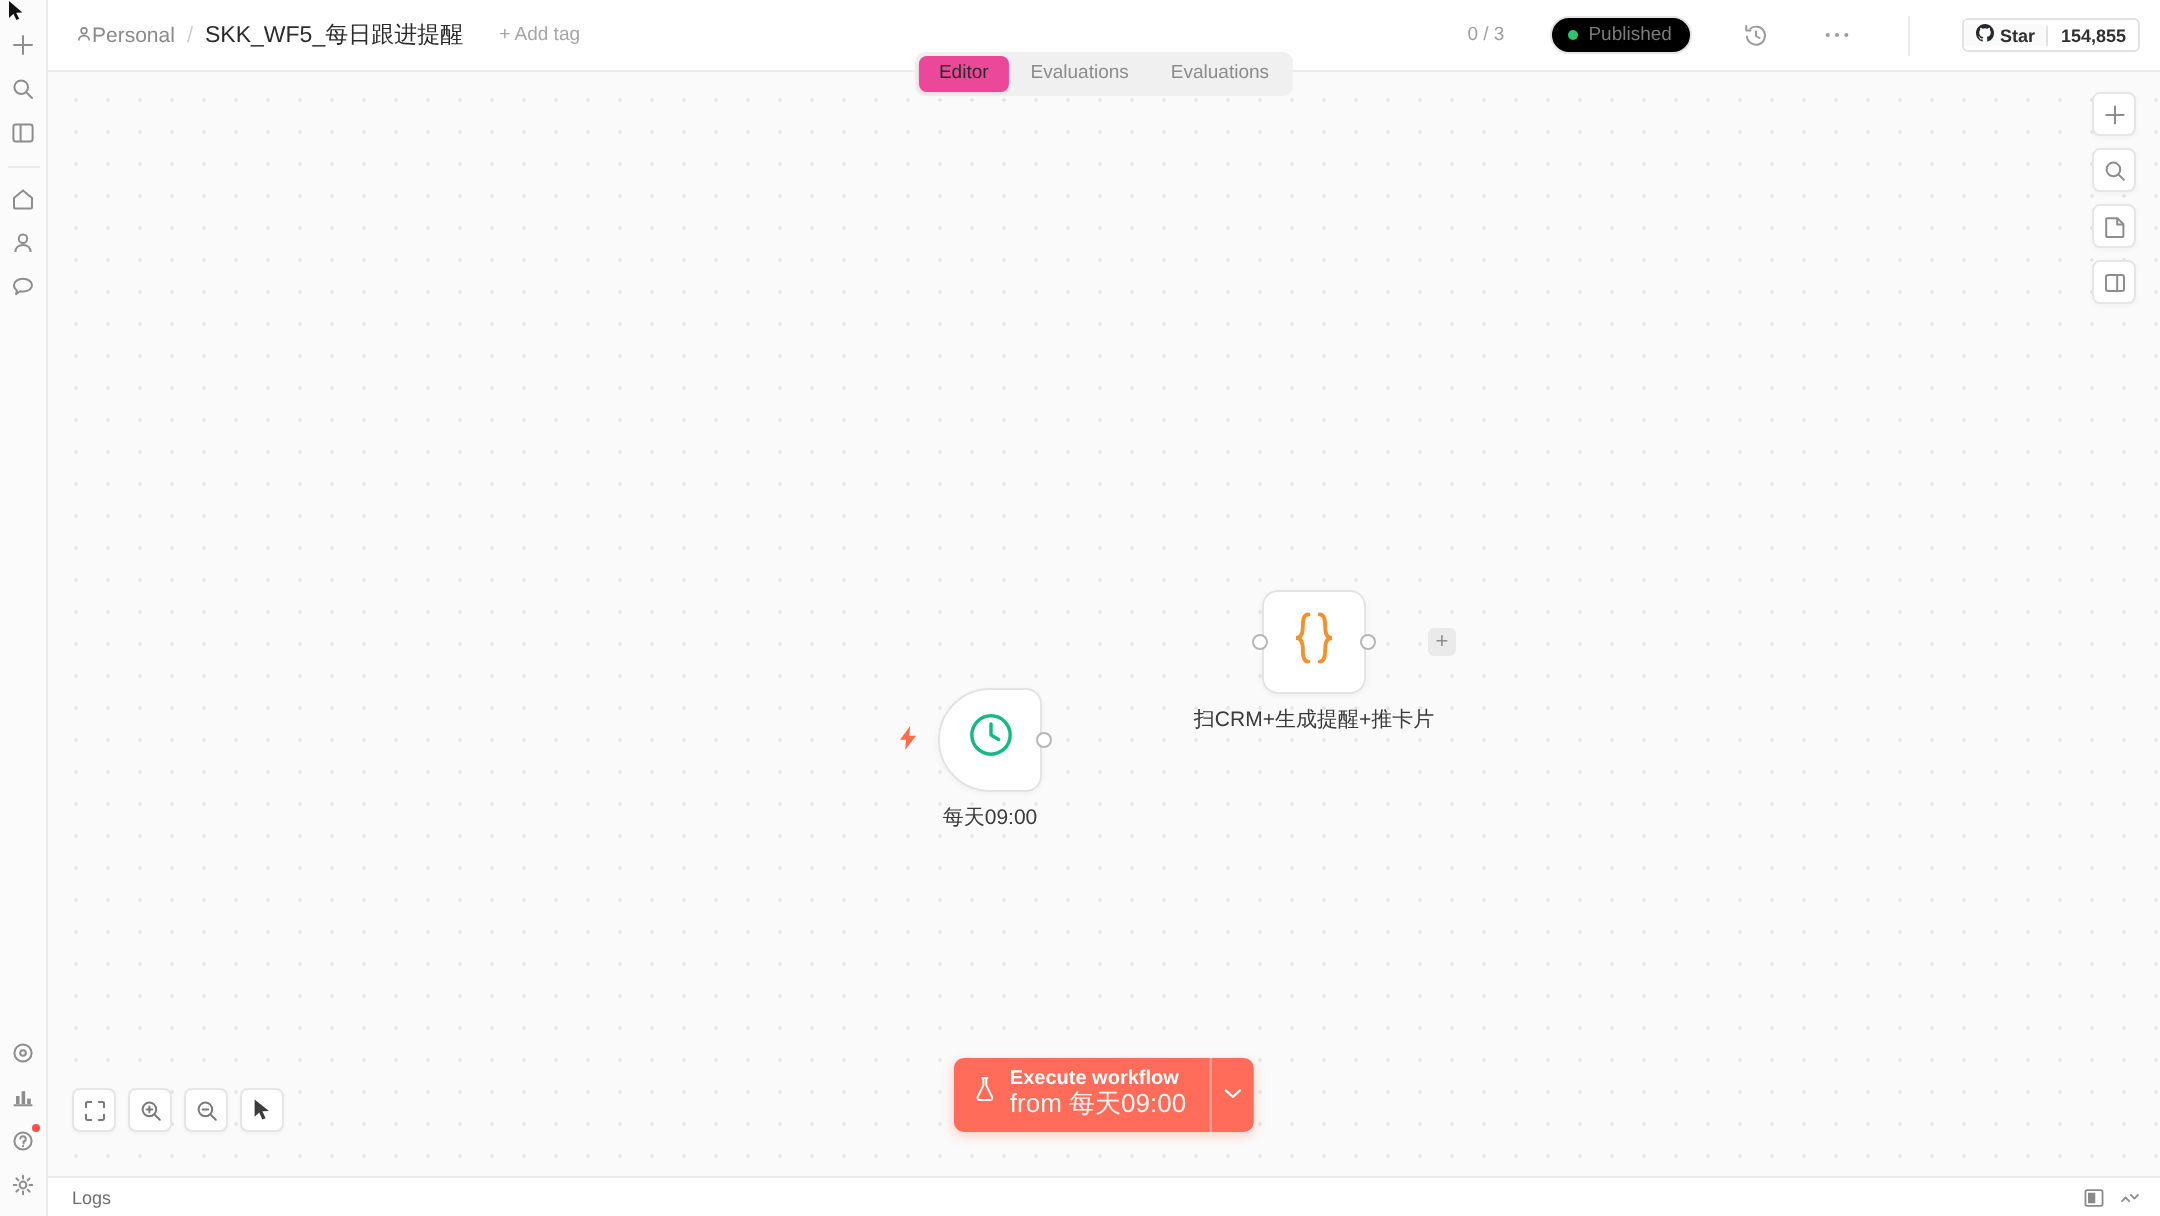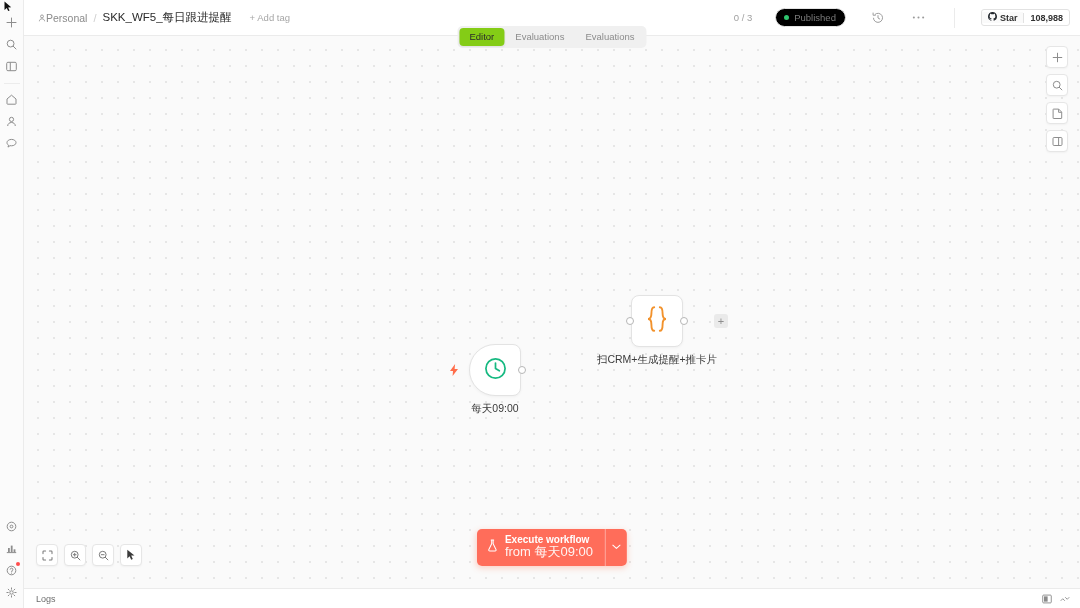--- a/index.html
+++ b/index.html
@@ -73,21 +73,21 @@
   
   .tabs-wrap {
     position: absolute; top: 26px; left: 50%; transform: translateX(-50%);
     z-index: 6; display: flex; background: #f0f0f0; border-radius: 5px;
     padding: 2px; gap: 1px;
   }
   .tab {
     font-size: 9.5px; color: #8c8c8c; padding: 3px 10px 4px;
     border-radius: 4px; cursor: pointer; white-space: nowrap;
   }
-  .tab.active { background: #84cc16; color: #2b2b2b; box-shadow: 0 1px 2px rgba(0,0,0,.07); }
+  .tab.active { background: #ec4899; color: #2b2b2b; box-shadow: 0 1px 2px rgba(0,0,0,.07); }
 
   
   .canvas {
     flex: 1 1 auto; position: relative; overflow: hidden;
     background-color: #fafafa;
     background-image: radial-gradient(#e6e6e6 0.85px, transparent 0.85px);
     background-size: 16px 16px;
     background-position: 6px 6px;
   }
 
@@ -290,21 +290,21 @@
         <span class="hdr-div"></span>
         <span class="gh">
           <span class="gh-left">
             <span>
               <svg width="9" height="9" viewBox="0 0 16 16" fill="#24292f">
                   <path d="M8 0C3.58 0 0 3.58 0 8a8 8 0 0 0 5.47 7.59c.4.07.55-.17.55-.38l-.01-1.49c-2.01.37-2.53-.49-2.7-.94-.09-.24-.48-.94-.82-1.13-.28-.15-.68-.52-.01-.53.63-.01 1.08.58 1.23.82.72 1.21 1.87.87 2.33.66.07-.52.28-.87.51-1.07-1.78-.2-3.64-.89-3.64-3.95 0-.87.31-1.59.82-2.15-.08-.2-.36-1.02.08-2.12 0 0 .67-.21 2.2.82a7.4 7.4 0 0 1 4 0c1.53-1.04 2.2-.82 2.2-.82.44 1.1.16 1.92.08 2.12.51.56.82 1.27.82 2.15 0 3.07-1.87 3.75-3.65 3.95.29.25.54.73.54 1.48l-.01 2.2c0 .21.15.46.55.38A8 8 0 0 0 16 8c0-4.42-3.58-8-8-8z"></path>
                 </svg>
             </span>
             <span>Star</span>
           </span>
-          <span class="gh-count">108,988</span>
+          <span class="gh-count">154,855</span>
         </span>
       </div>
     </div>
 
     <div class="tabs-wrap">
       <div class="tab active">Editor</div>
       <div class="tab">Evaluations</div>
       <div class="tab">Evaluations</div>
     </div>
 

